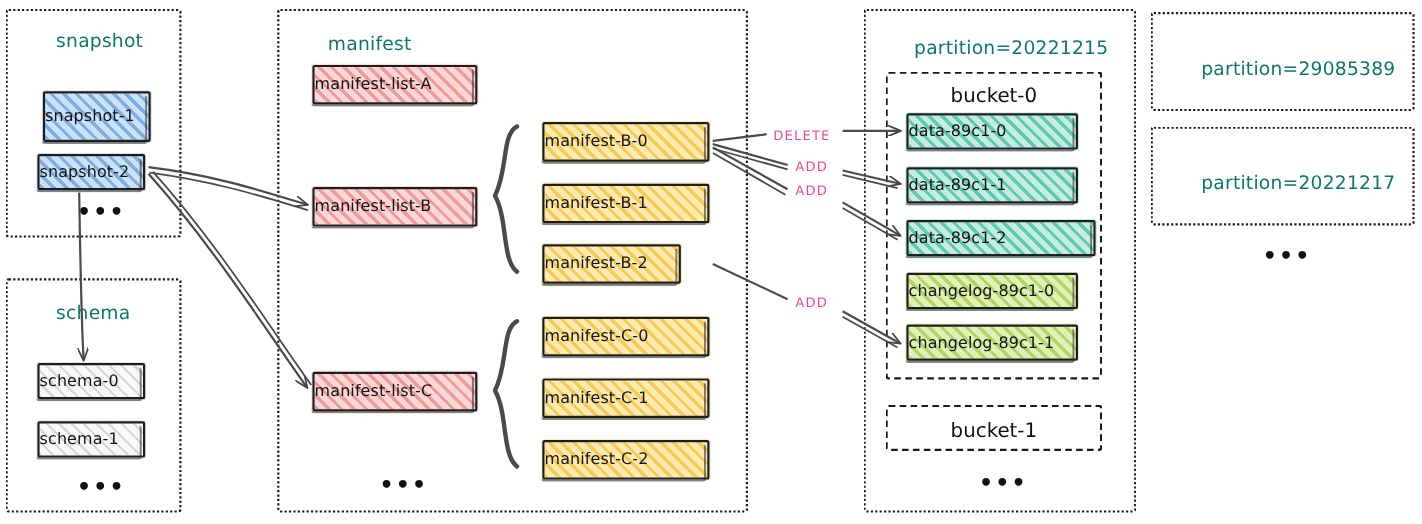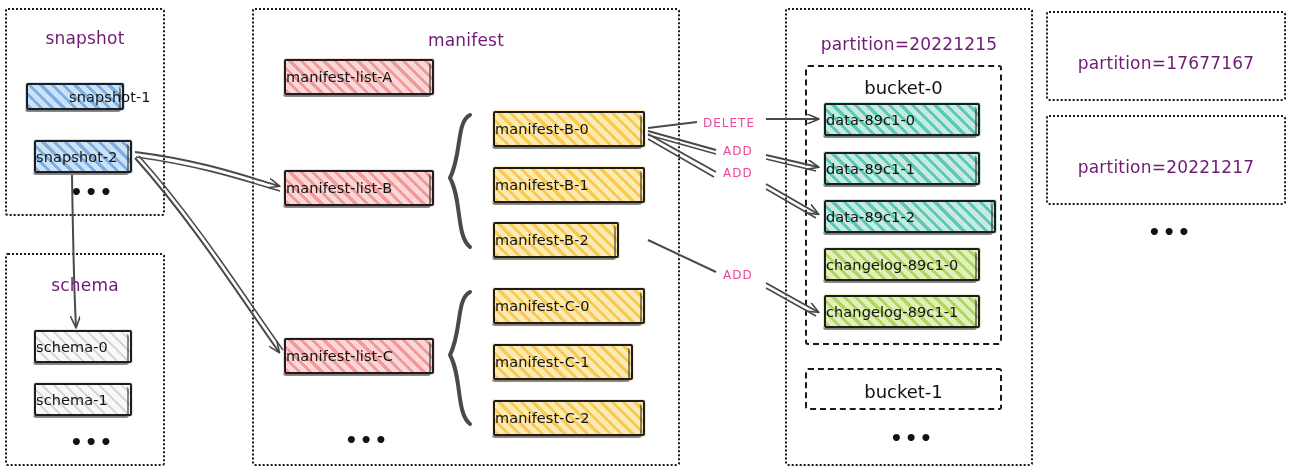--- a/index.html
+++ b/index.html
@@ -20,25 +20,25 @@
     position: absolute;
     border: 2px dotted #1a1a1a;
     border-radius: 3px;
     box-sizing: border-box;
     background: transparent;
   }
   .section-title {
     position: absolute;
     left: 0;
     right: 0;
-    text-align: center;
     font-size: 17px;
-    color: #701a75;
+    color: #0f766e;
     letter-spacing: 0.2px;
     white-space: nowrap;
+    padding-left: 44px;
   }
   
   .bucket {
     position: absolute;
     border: 2px dashed #1a1a1a;
     border-radius: 3px;
     box-sizing: border-box;
   }
   .bucket-title {
     position: absolute;
@@ -150,21 +150,21 @@
   }
 </style>
 </head>
 <body>
 
 <div id="canvas">
 
   <div class="section" style="left:5px; top:8px; width:160px; height:208px;">
     <div class="section-title" style="top:18px;">snapshot</div>
   </div>
-  <div class="node n-blue" style="left:26px; top:83px; width:98px; height:27px;padding-left:41px;">
+  <div class="node n-blue" style="left:39px; top:83px; width:98px; height:46px;">
     <span class="lbl">snapshot-1</span>
   </div>
   <div class="node n-blue" style="left:34px; top:140px; width:98px; height:33px;">
     <span class="lbl">snapshot-2</span>
   </div>
   <div class="ellipsis" style="left:70px; top:182px;">•••</div>
 
   <div class="section" style="left:5px; top:253px; width:160px; height:213px;">
     <div class="section-title" style="top:20px;">schema</div>
   </div>
@@ -196,21 +196,21 @@
   </div>
   <div class="node n-yellow" style="left:493px; top:167px; width:152px; height:36px;">
     <span class="lbl">manifest-B-1</span>
   </div>
   <div class="node n-yellow" style="left:493px; top:222px; width:126px; height:36px;">
     <span class="lbl">manifest-B-2</span>
   </div>
   <div class="node n-yellow" style="left:493px; top:288px; width:152px; height:36px;">
     <span class="lbl">manifest-C-0</span>
   </div>
-  <div class="node n-yellow" style="left:493px; top:344px; width:140px; height:36px;">
+  <div class="node n-yellow" style="left:493px; top:344px; width:152px; height:36px;">
     <span class="lbl">manifest-C-1</span>
   </div>
   <div class="node n-yellow" style="left:493px; top:400px; width:152px; height:36px;">
     <span class="lbl">manifest-C-2</span>
   </div>
 
   <div class="section" style="left:785px; top:8px; width:248px; height:458px;">
     <div class="section-title" style="top:24px;">partition=20221215</div>
   </div>
 
@@ -233,21 +233,21 @@
   <div class="node n-green" style="left:824px; top:295px; width:156px; height:33px;">
     <span class="lbl">changelog-89c1-1</span>
   </div>
 
   <div class="bucket" style="left:805px; top:368px; width:197px; height:42px;">
     <div class="bucket-title" style="top:11px;">bucket-1</div>
   </div>
   <div class="ellipsis" style="left:890px; top:428px;">•••</div>
 
   <div class="section" style="left:1046px; top:11px; width:240px; height:90px;">
-    <div class="section-title" style="top:40px;">partition=17677167</div>
+    <div class="section-title" style="top:40px;">partition=29085389</div>
   </div>
 
   <div class="section" style="left:1046px; top:115px; width:240px; height:90px;">
     <div class="section-title" style="top:40px;">partition=20221217</div>
   </div>
 
   <div class="ellipsis" style="left:1148px; top:222px;">•••</div>
 
   <div class="edge-label" style="left:700px; top:116px;">DELETE</div>
   <div class="edge-label" style="left:720px; top:144px;">ADD</div>

